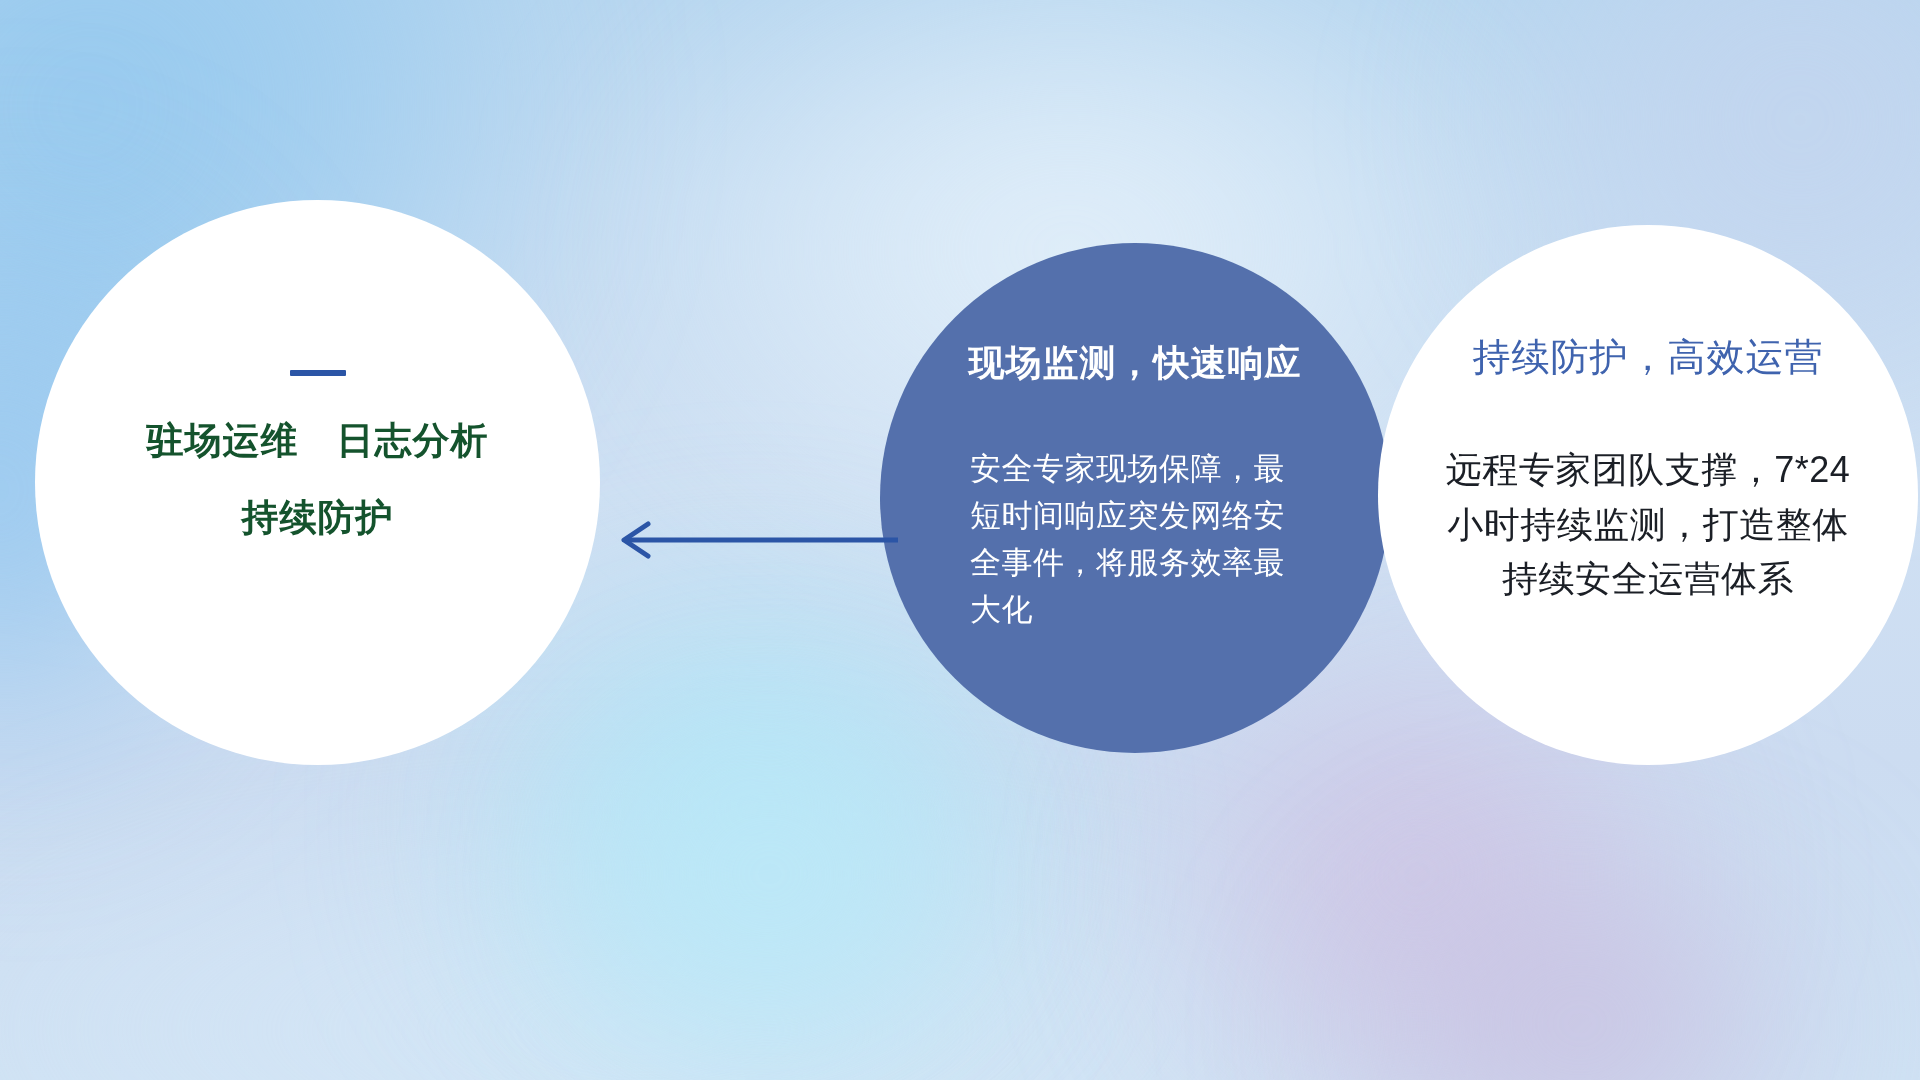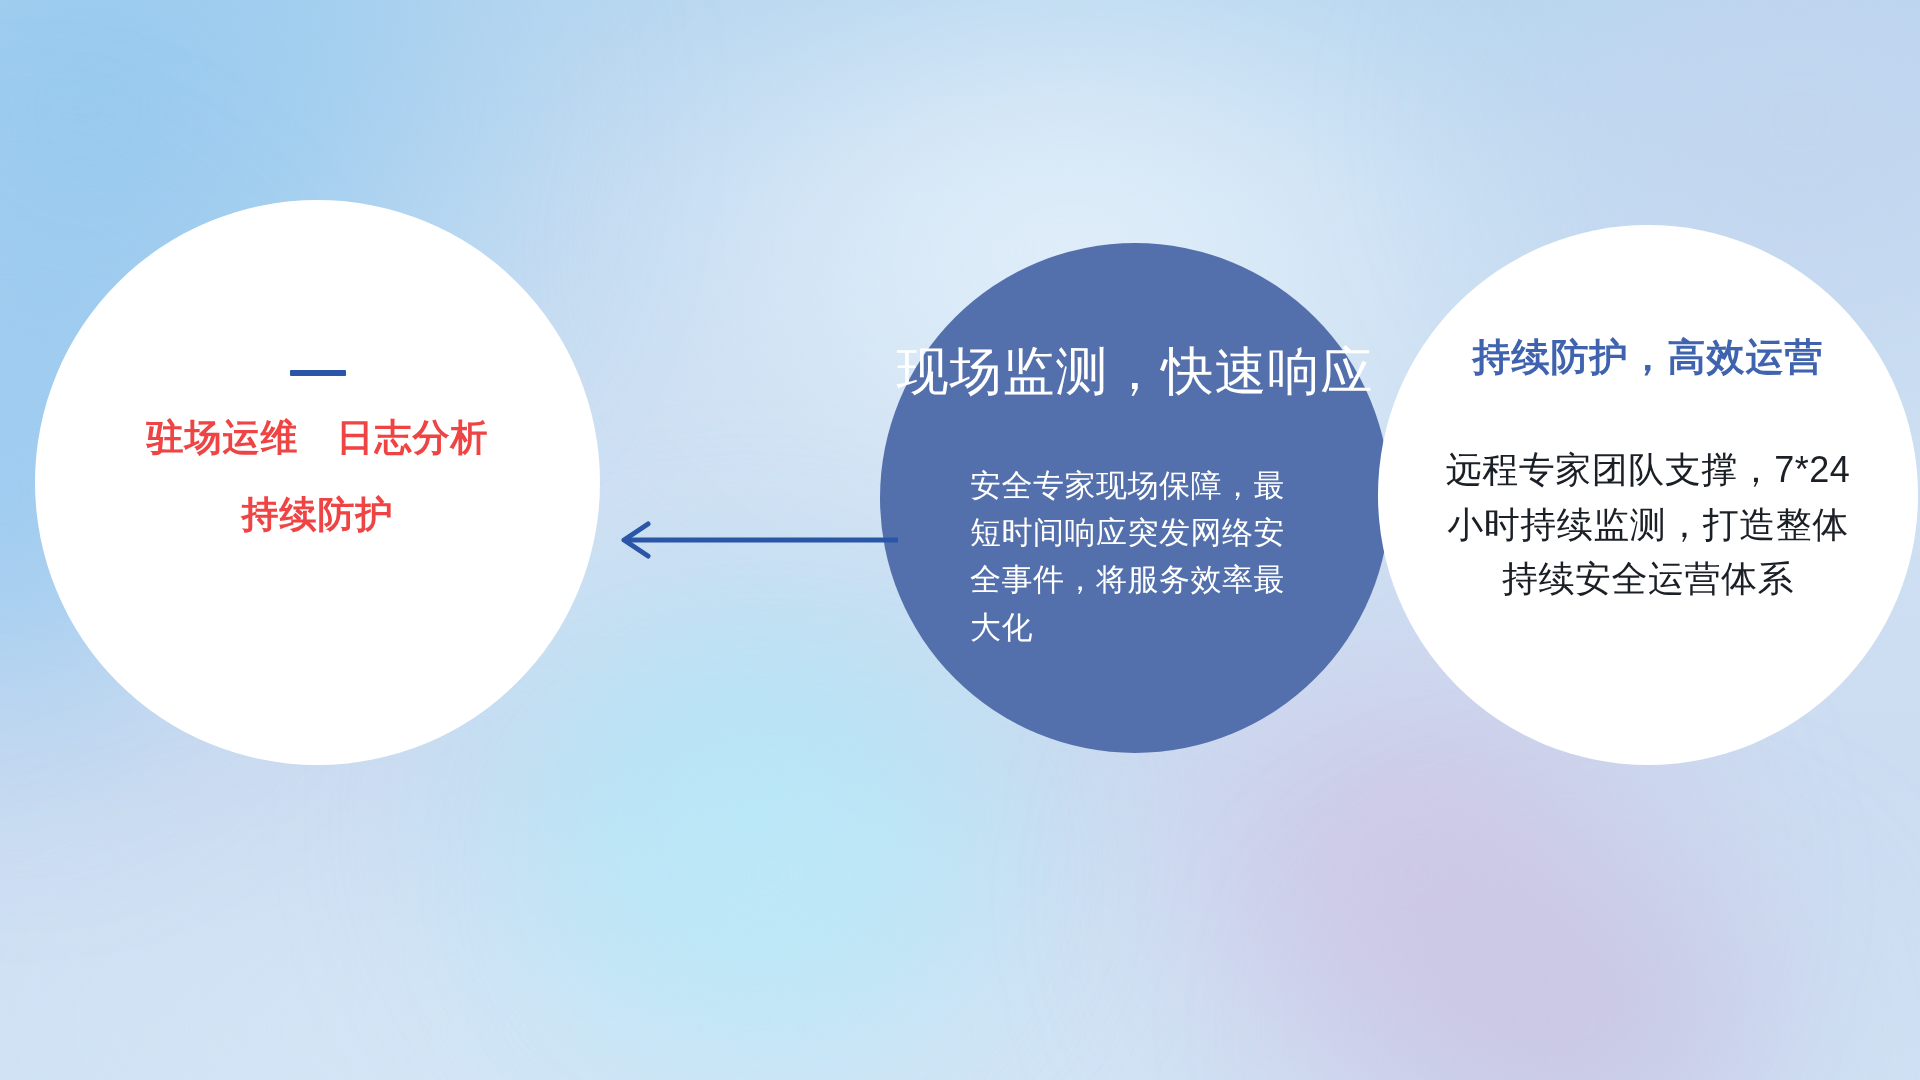--- a/index.html
+++ b/index.html
@@ -119,40 +119,39 @@
   .accent-rule {
     width: 56px;
     height: 6px;
     background: #2b55a6;
     margin: 0 auto 46px auto;
     border-radius: 1px;
   }
   .left-line {
     font-size: 37px;
     font-weight: bold;
-    color: #ef4444;
+    color: #14532d;
     letter-spacing: 1px;
     line-height: 1.0;
     margin-bottom: 40px;
     white-space: pre;
-    font-family: Liberation Mono, monospace;
   }
   .left-line:last-child { margin-bottom: 0; }
 
   
   #circle-middle {
     left: 880px;
     top: 243px;
     width: 510px;
     height: 510px;
   }
   #circle-middle .circle-content { padding-top: 100px; }
   .mid-title {
-    font-size: 52px;
-    font-weight: normal;
+    font-size: 36px;
+    font-weight: bold;
     color: #ffffff;
     letter-spacing: 1px;
     line-height: 1.1;
     white-space: nowrap;
   }
   .mid-body {
     margin-top: 62px;
     width: 330px;
     font-size: 31px;
     color: #ffffff;
@@ -164,21 +163,21 @@
   
   #circle-right {
     left: 1378px;
     top: 225px;
     width: 540px;
     height: 540px;
   }
   #circle-right .circle-content { padding-top: 112px; }
   .right-title {
     font-size: 38px;
-    font-weight: bold;
+    font-weight: normal;
     color: #3f63ae;
     letter-spacing: 1px;
     line-height: 1.1;
     white-space: nowrap;
   }
   .right-body {
     margin-top: 64px;
     width: 430px;
     font-size: 36px;
     color: #1b1f26;

